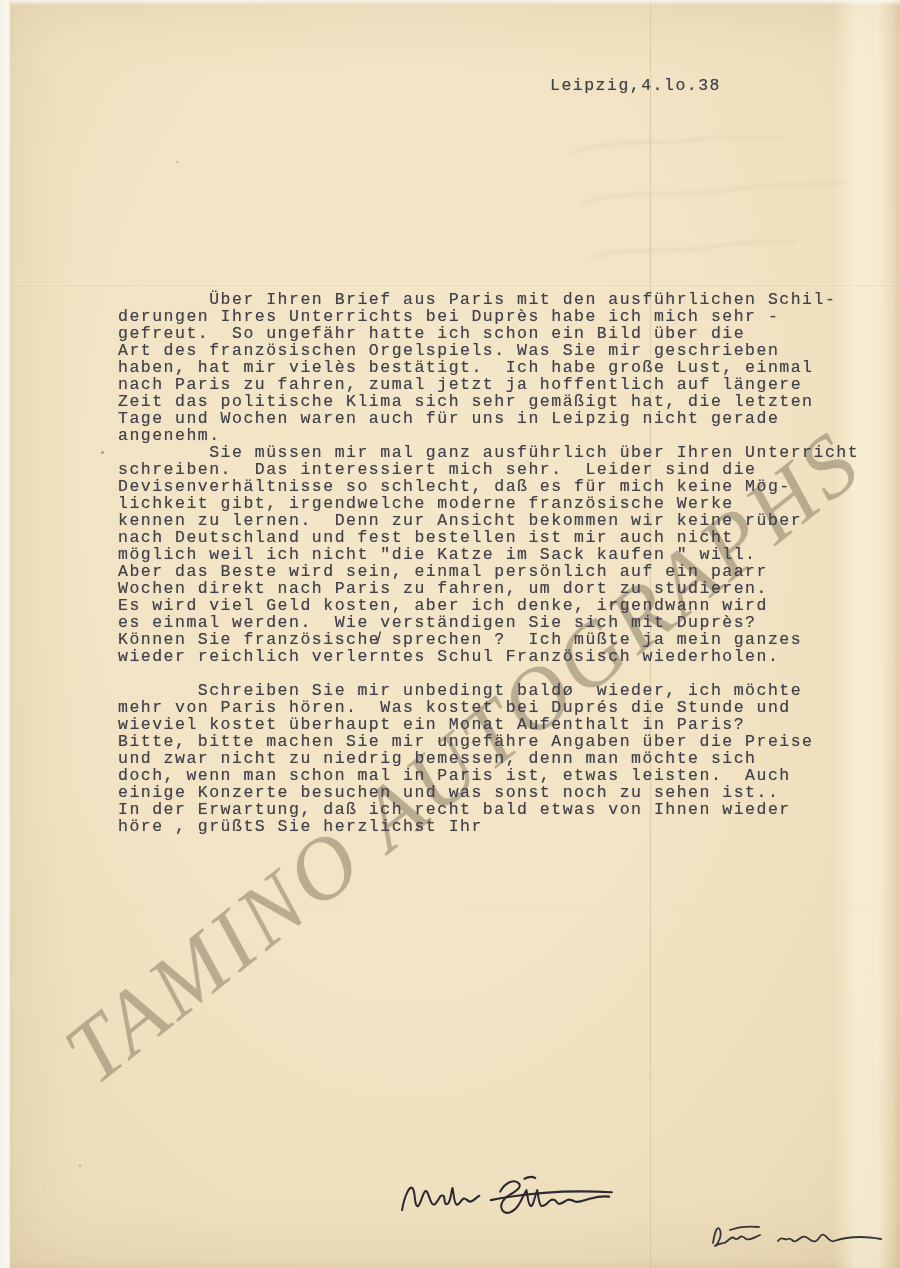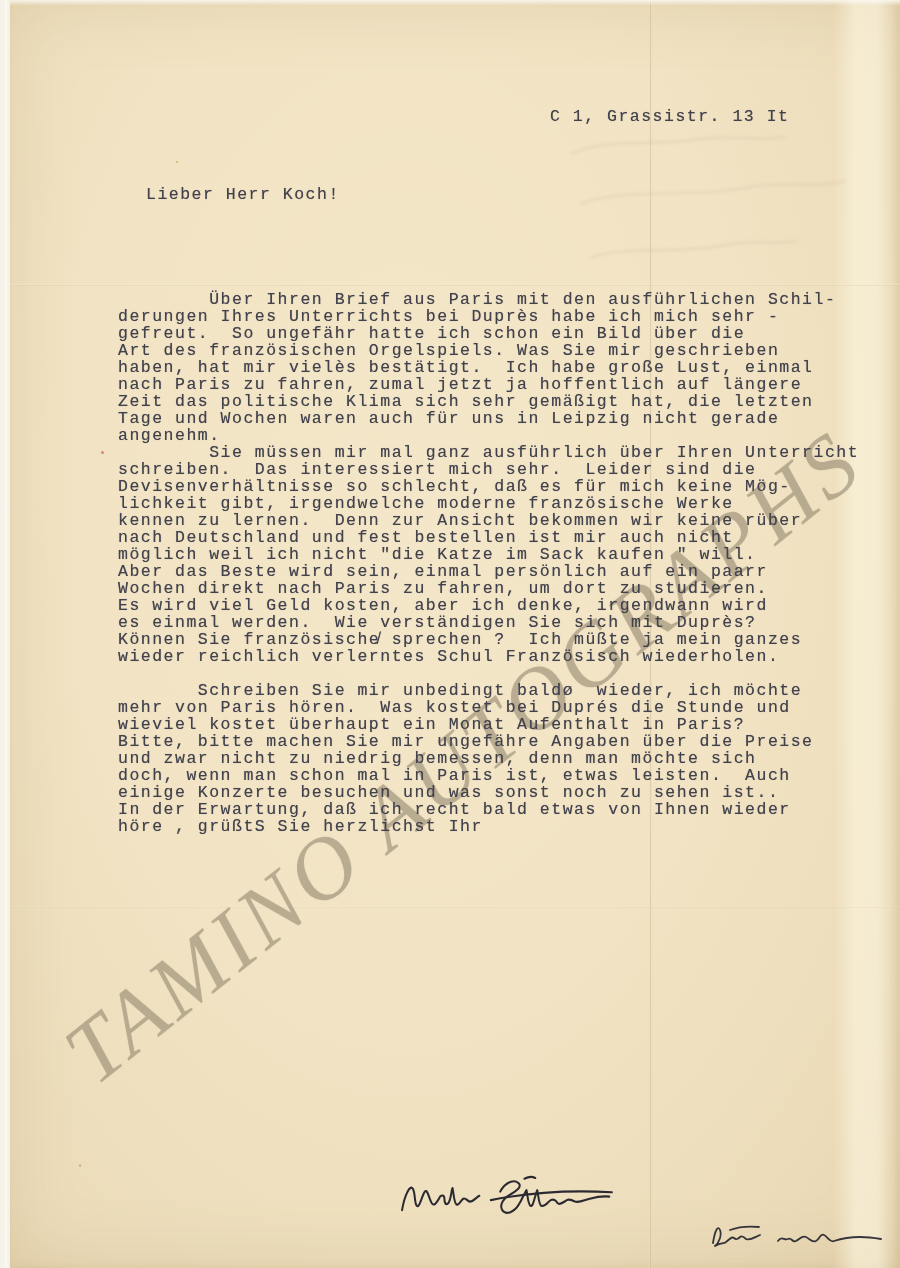--- a/index.html
+++ b/index.html
@@ -84,22 +84,21 @@
   <svg class="showthrough" width="340" height="170" viewBox="0 0 340 170">
     <g fill="none" stroke="rgba(185,150,140,0.30)" stroke-width="2.4" stroke-linecap="round">
       <path d="M12,28 C55,12 95,22 140,14 C170,10 200,16 225,12"></path>
       <path d="M22,78 C70,62 130,74 190,62 C225,56 255,64 285,56"></path>
       <path d="M32,132 C70,120 115,130 165,120 C195,114 215,120 235,116"></path>
     </g>
   </svg>
 
   <div class="watermark">TAMINO AUTOGRAPHS</div>
 
-  <div class="type address">C 1, Grassistr. 13 It</div>
-  <div class="type salutation">Lieber Herr Koch!</div>
+  <div class="type dateline">Leipzig,4.lo.38</div>
   <div class="type body-text">        Über Ihren Brief aus Paris mit den ausführlichen Schil-
 derungen Ihres Unterrichts bei Duprès habe ich mich sehr -
 gefreut.  So ungefähr hatte ich schon ein Bild über die
 Art des französischen Orgelspiels. Was Sie mir geschrieben
 haben, hat mir vielès bestätigt.  Ich habe große Lust, einmal
 nach Paris zu fahren, zumal jetzt ja hoffentlich auf längere
 Zeit das politische Klima sich sehr gemäßigt hat, die letzten
 Tage und Wochen waren auch für uns in Leipzig nicht gerade
 angenehm.
         Sie müssen mir mal ganz ausführlich über Ihren Unterricht

